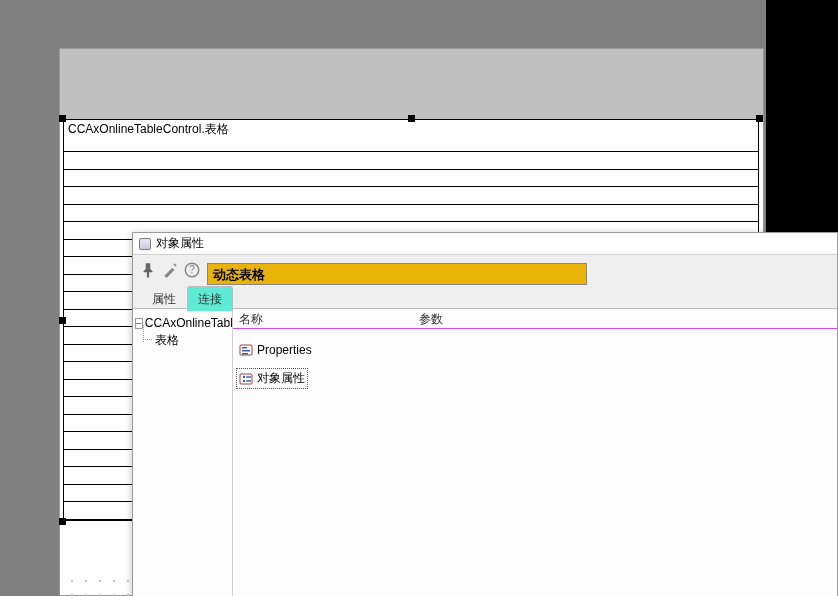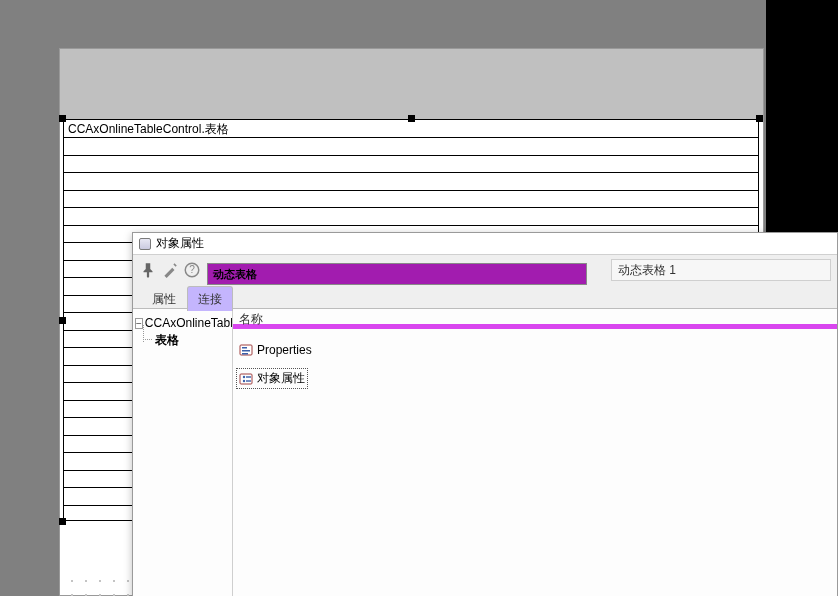--- a/index.html
+++ b/index.html
@@ -50,21 +50,21 @@
     width: 696px; height: 402px;
   }
   .control {
     width: 100%; height: 100%;
     background: #fff;
     border: 1px solid #000;
     display: flex;
     flex-direction: column;
   }
   .control-title {
-    height: 18px;
+    height: 32px;
     border-bottom: 1px solid #000;
     padding: 1px 4px;
     font-size: 12px;
     line-height: 16px;
   }
   .row { height: 17.5px; border-bottom: 1px solid #000; }
   
   .handle {
     position: absolute;
     width: 7px; height: 7px;
@@ -114,24 +114,24 @@
   .tb-btn {
     width: 18px; height: 18px;
     display: flex; align-items:center; justify-content:center;
     color: #555;
     font-size: 13px;
   }
   .object-name {
     flex: 0 0 380px;
     height: 22px;
     border: 1px solid #888;
-    background: #a21caf;
+    background: #eab308;
     font-weight: bold;
     padding: 2px 5px;
-    font-size: 11px;
+    font-size: 13px;
     line-height: 17px;
     margin-left: 2px;
     margin-top: 8px;
   }
   .object-id {
     margin-left: 20px;
     height: 22px;
     flex: 1;
     border: 1px solid #cfcfcf;
     background: #f7f7f7;
@@ -153,57 +153,57 @@
   .tab {
     padding: 4px 10px 3px;
     font-size: 12px;
     color: #333;
     border: 1px solid transparent;
     border-bottom: none;
     position: relative;
     top: 1px;
   }
   .tab.active {
-    background: #c4b5fd;
+    background: #5eead4;
     border-color: #bcbcbc;
     border-radius: 3px 3px 0 0;
   }
   
   .dlg-body {
     flex: 1;
     display: flex;
     background: #fdfdfd;
   }
   .tree-pane {
     width: 100px;
     border-right: 1px solid #cfcfcf;
     padding: 6px 2px;
     font-size: 12px;
     background: #fdfdfd;
     overflow: hidden;
   }
   .tree-row { display:flex; align-items:center; gap:2px; white-space:nowrap; padding:1px 0;}
   .tree-toggle { width:11px; height:11px; border:1px solid #9a9a9a; display:flex; align-items:center; justify-content:center; font-size:10px; line-height:9px; color:#444; background:#fff;}
-  .tree-child { padding-left: 20px; position:relative;font-weight:bold; }
+  .tree-child { padding-left: 20px; position:relative; }
   .tree-child::before {
     content:""; position:absolute; left:8px; top:-6px; bottom:8px; width:1px; border-left:1px dotted #999;
   }
   .tree-child::after {
     content:""; position:absolute; left:8px; top:8px; width:9px; height:1px; border-top:1px dotted #999;
   }
   .list-pane {
     flex: 1;
     background: #fdfdfd;
     display: flex;
     flex-direction: column;
   }
   .list-header {
     height: 20px;
     display: flex;
-    border-bottom: 5px solid #d946ef;
+    border-bottom: 1px solid #d946ef;
     font-size: 12px;
     color: #333;
     background: #fdfdfd;
   }
   .col-name { width: 180px; padding: 2px 6px; }
   .col-param { flex:1; padding: 2px 6px; }
   .list-body { flex:1; padding: 2px 4px; }
   .list-item {
     display:flex; align-items:center; gap:4px;
     padding: 1px 2px;
@@ -281,39 +281,39 @@
           <path d="M3 13l7-7 2 2-7 7-2-2zm8-10l1-1 2 2-1 1-2-2z" fill="#888"></path>
         </svg>
     </span>
     <span class="tb-btn">
       <svg viewBox="0 0 16 16">
           <circle cx="8" cy="8" r="6" fill="none" stroke="#888" stroke-width="1.3"></circle>
           <text x="8" y="11" text-anchor="middle" font-size="9" fill="#888">?</text>
         </svg>
     </span>
     <div class="object-name">动态表格</div>
-    <div class="object-id">动态表格 1</div>
   </div>
   <div class="tabs">
     <div class="tab">属性</div>
     <div class="tab active">连接</div>
   </div>
   <div class="dlg-body">
     <div class="tree-pane">
       <div class="tree-row">
         <span class="tree-toggle">−</span>
         <span>CCAxOnlineTableControl</span>
       </div>
       <div class="tree-row tree-child">
         <span>表格</span>
       </div>
     </div>
     <div class="list-pane">
       <div class="list-header">
         <div class="col-name">名称</div>
+        <div class="col-param">参数</div>
       </div>
       <div class="list-body">
         <div class="list-item">
           <span class="item-icon">
             <svg viewBox="0 0 14 14">
                 <rect x="1" y="2" width="12" height="10" rx="1" fill="#fff" stroke="#a04040"></rect>
                 <rect x="3" y="4" width="5" height="1.5" fill="#3a5fa8"></rect>
                 <rect x="3" y="7" width="8" height="1.5" fill="#3a5fa8"></rect>
                 <rect x="3" y="10" width="6" height="1.5" fill="#3a5fa8"></rect>
               </svg>

